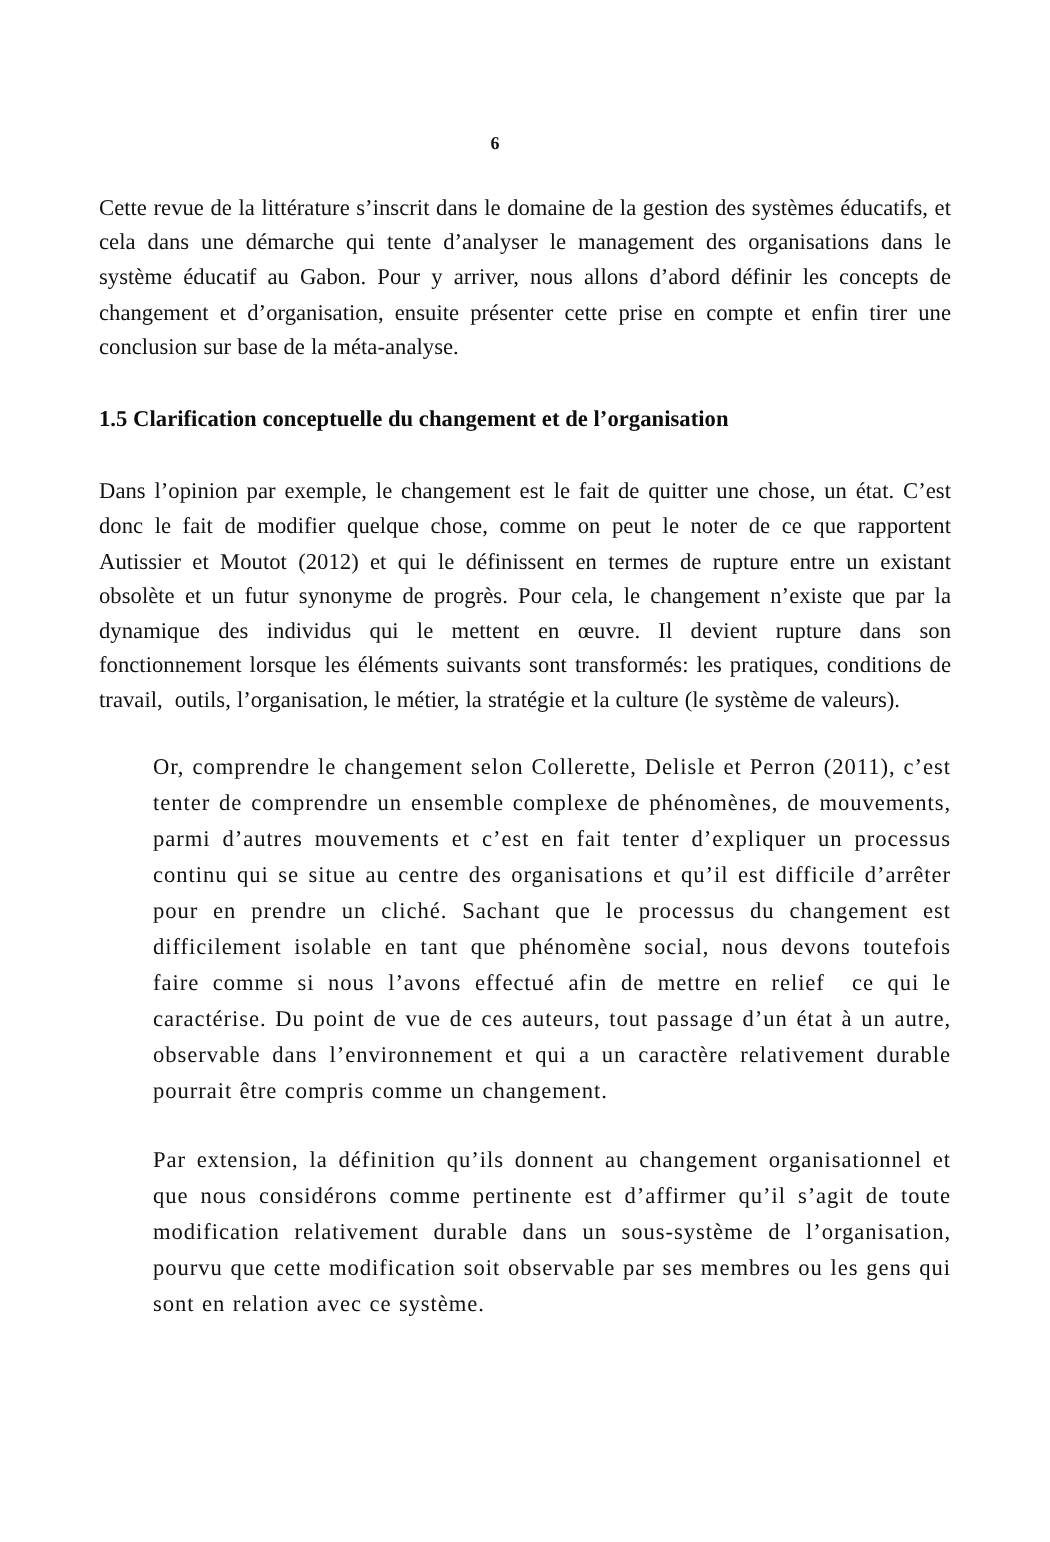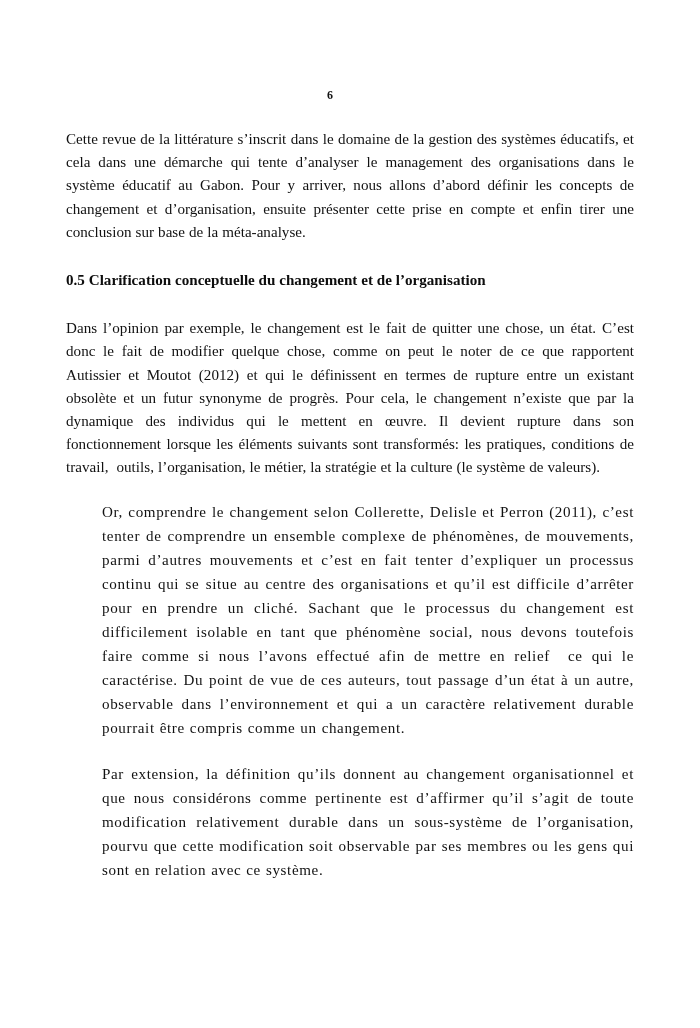--- a/index.html
+++ b/index.html
@@ -95,21 +95,21 @@
   <div class="folio">
     <span class="folio-inner">6</span>
   </div>
 
   <div class="column">
 
     <p class="body tight">Cette revue de la littérature s’inscrit dans le domaine de la gestion des systèmes éducatifs, et cela dans une démarche qui tente d’analyser le management des organisations dans le système éducatif au Gabon. Pour y arriver, nous allons d’abord définir les concepts de changement et d’organisation, ensuite présenter cette prise en compte et enfin tirer une conclusion sur base de la méta-analyse.</p>
 
     <div class="gap-head-a"></div>
 
-    <h2 class="heading">0.5 Clarification conceptuelle du changement et de l’organisation</h2>
+    <h2 class="heading">1.5 Clarification conceptuelle du changement et de l’organisation</h2>
 
     <div class="gap-head-b"></div>
 
     <p class="body tight">Dans l’opinion par exemple, le changement est le fait de quitter une chose, un état. C’est donc le fait de modifier quelque chose, comme on peut le noter de ce que rapportent Autissier et Moutot (2012) et qui le définissent en termes de rupture entre un existant obsolète et un futur synonyme de progrès. Pour cela, le changement n’existe que par la dynamique des individus qui le mettent en œuvre. Il devient rupture dans son fonctionnement lorsque les éléments suivants sont transformés: les pratiques, conditions de travail,  outils, l’organisation, le métier, la stratégie et la culture (le système de valeurs).</p>
 
     <div class="gap-block"></div>
 
     <p class="body loose">Or, comprendre le changement selon Collerette, Delisle et Perron (2011), c’est tenter de comprendre un ensemble complexe de phénomènes, de mouvements, parmi d’autres mouvements et c’est en fait tenter d’expliquer un processus continu qui se situe au centre des organisations et qu’il est difficile d’arrêter pour en prendre un cliché. Sachant que le processus du changement est difficilement isolable en tant que phénomène social, nous devons toutefois faire comme si nous l’avons effectué afin de mettre en relief  ce qui le caractérise. Du point de vue de ces auteurs, tout passage d’un état à un autre, observable dans l’environnement et qui a un caractère relativement durable pourrait être compris comme un changement.</p>
 
     <div class="gap-para"></div>

